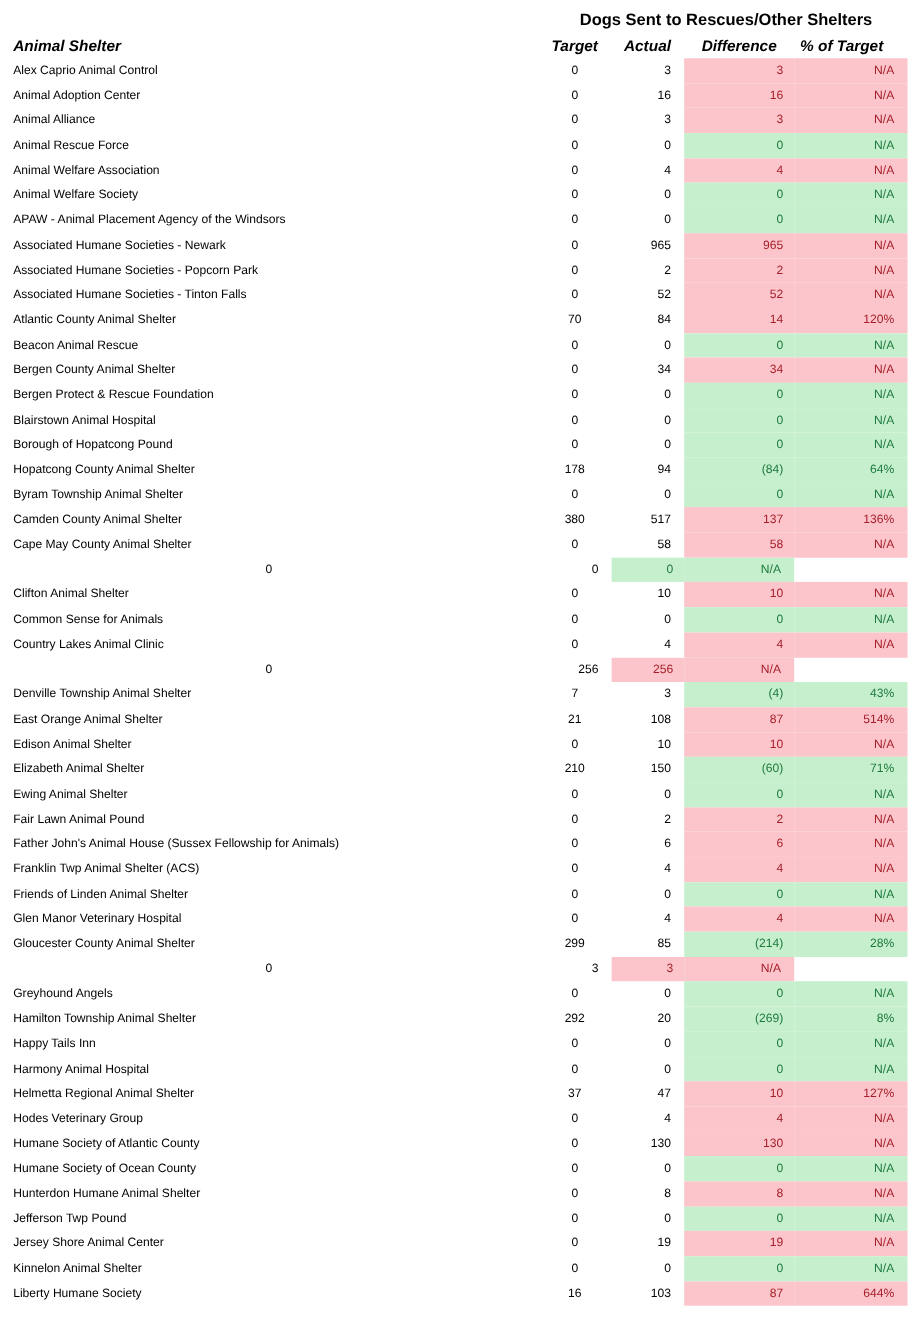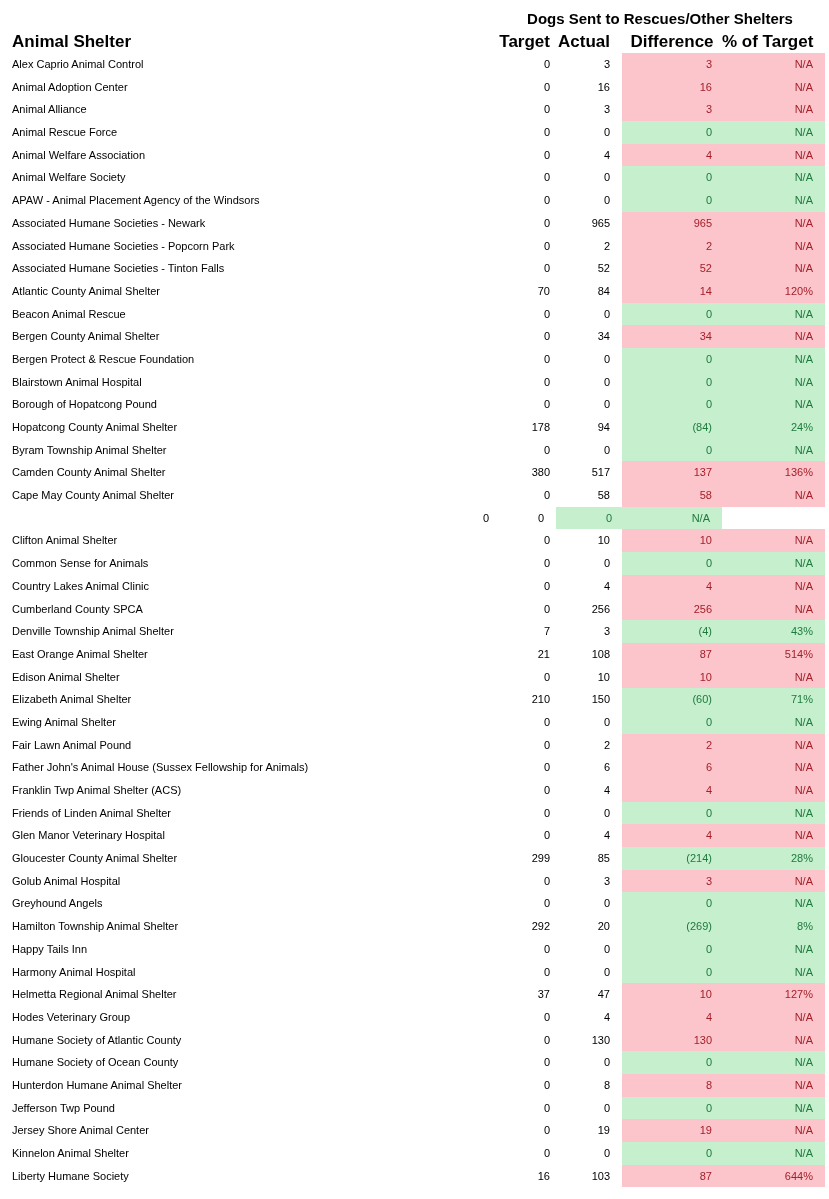--- a/index.html
+++ b/index.html
@@ -27,36 +27,37 @@
     font-size: 15px;
     line-height: 22px;
     white-space: nowrap;
   }
   .header-row {
     display: grid;
     grid-template-columns: 495px 61px 66px 100px 103px 4px;
     height: 23px;
     line-height: 23px;
     font-weight: bold;
-    font-size: 17px;
+    font-size: 14px;
+    font-style: italic;
   }
   .row {
     display: grid;
     grid-template-columns: 495px 61px 66px 100px 103px 4px;
     height: 22.7px;
     line-height: 22.7px;
     font-size: 11px;
   }
   .cell {
     white-space: nowrap;
     overflow: hidden;
     box-sizing: border-box;
   }
   .cell.name   { text-align: left;  padding-left: 12px; }
-  .cell.target { text-align: right; padding-right: 6px; }
+  .cell.target { text-align: center; padding-right: 6px; }
   .cell.actual { text-align: right; padding-right: 12px; }
   .cell.diff   { text-align: right; padding-right: 10px; }
   .cell.pct    { text-align: right; padding-right: 12px; }
   .header-row .cell.diff { text-align: center; padding-right: 0; }
   .header-row .cell.pct  { padding-right: 22px; }
   .row.bad  .cell.diff, .row.bad  .cell.pct { background: #FBC5CB; color: #A51E28; }
   .row.good .cell.diff, .row.good .cell.pct { background: #C6EFCE; color: #1E7A3C; }
 </style>
 </head>
 <body>
@@ -200,21 +201,21 @@
     <div class="cell actual">0</div>
     <div class="cell diff">0</div>
     <div class="cell pct">N/A</div>
   </div>
 
   <div class="row good">
     <div class="cell name">Hopatcong County Animal Shelter</div>
     <div class="cell target">178</div>
     <div class="cell actual">94</div>
     <div class="cell diff">(84)</div>
-    <div class="cell pct">24%</div>
+    <div class="cell pct">64%</div>
   </div>
 
   <div class="row good">
     <div class="cell name">Byram Township Animal Shelter</div>
     <div class="cell target">0</div>
     <div class="cell actual">0</div>
     <div class="cell diff">0</div>
     <div class="cell pct">N/A</div>
   </div>
 
@@ -259,21 +260,20 @@
 
   <div class="row bad">
     <div class="cell name">Country Lakes Animal Clinic</div>
     <div class="cell target">0</div>
     <div class="cell actual">4</div>
     <div class="cell diff">4</div>
     <div class="cell pct">N/A</div>
   </div>
 
   <div class="row bad">
-    <div class="cell name">Cumberland County SPCA</div>
     <div class="cell target">0</div>
     <div class="cell actual">256</div>
     <div class="cell diff">256</div>
     <div class="cell pct">N/A</div>
   </div>
 
   <div class="row good">
     <div class="cell name">Denville Township Animal Shelter</div>
     <div class="cell target">7</div>
     <div class="cell actual">3</div>
@@ -355,21 +355,20 @@
 
   <div class="row good">
     <div class="cell name">Gloucester County Animal Shelter</div>
     <div class="cell target">299</div>
     <div class="cell actual">85</div>
     <div class="cell diff">(214)</div>
     <div class="cell pct">28%</div>
   </div>
 
   <div class="row bad">
-    <div class="cell name">Golub Animal Hospital</div>
     <div class="cell target">0</div>
     <div class="cell actual">3</div>
     <div class="cell diff">3</div>
     <div class="cell pct">N/A</div>
   </div>
 
   <div class="row good">
     <div class="cell name">Greyhound Angels</div>
     <div class="cell target">0</div>
     <div class="cell actual">0</div>

